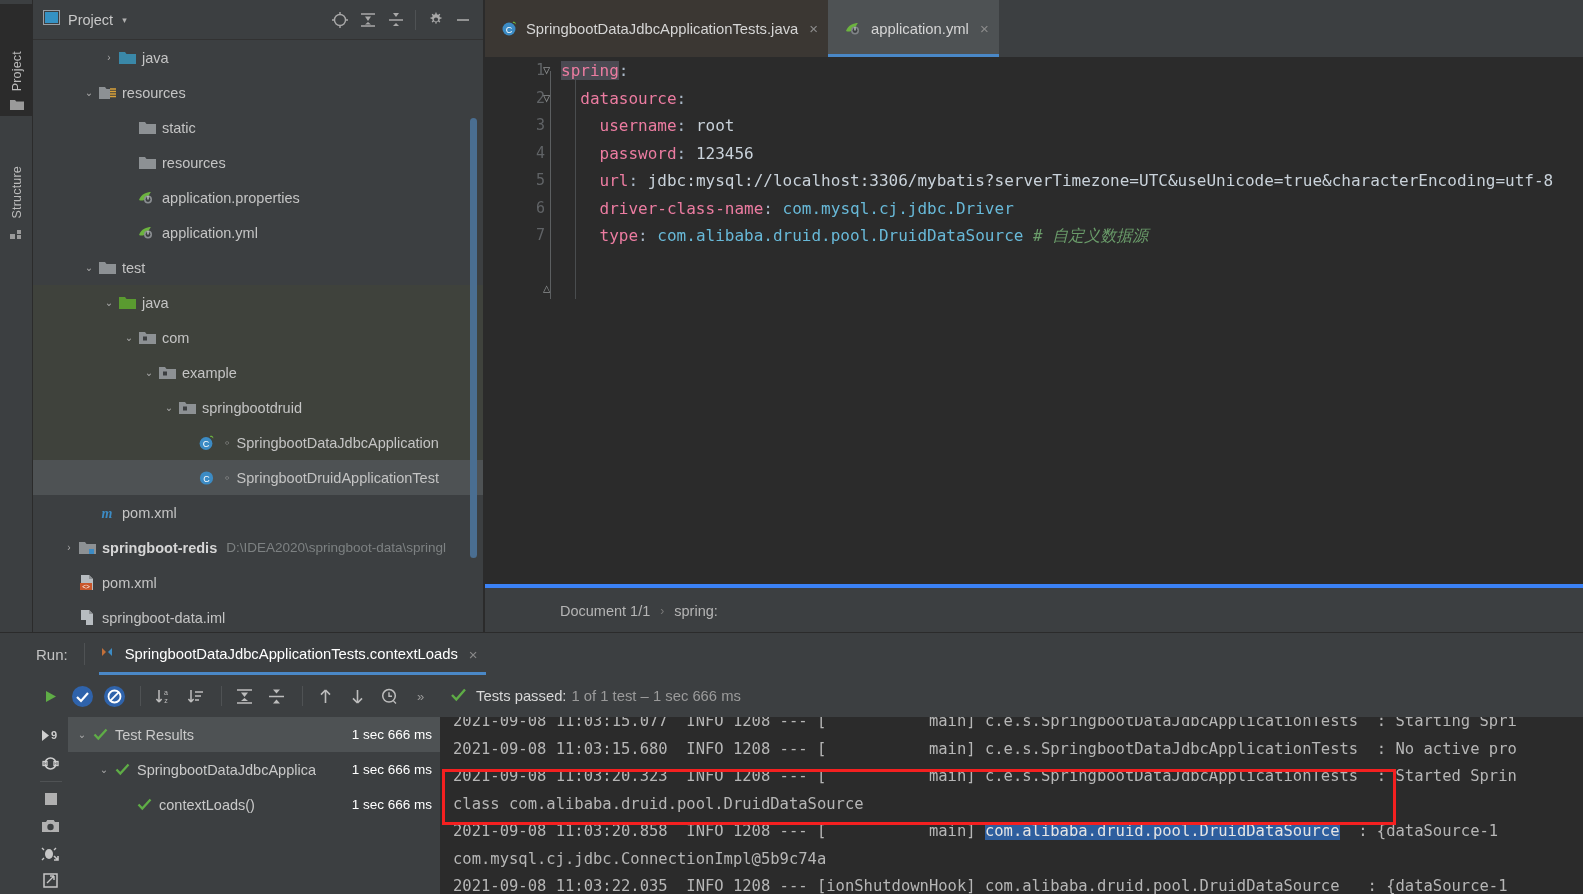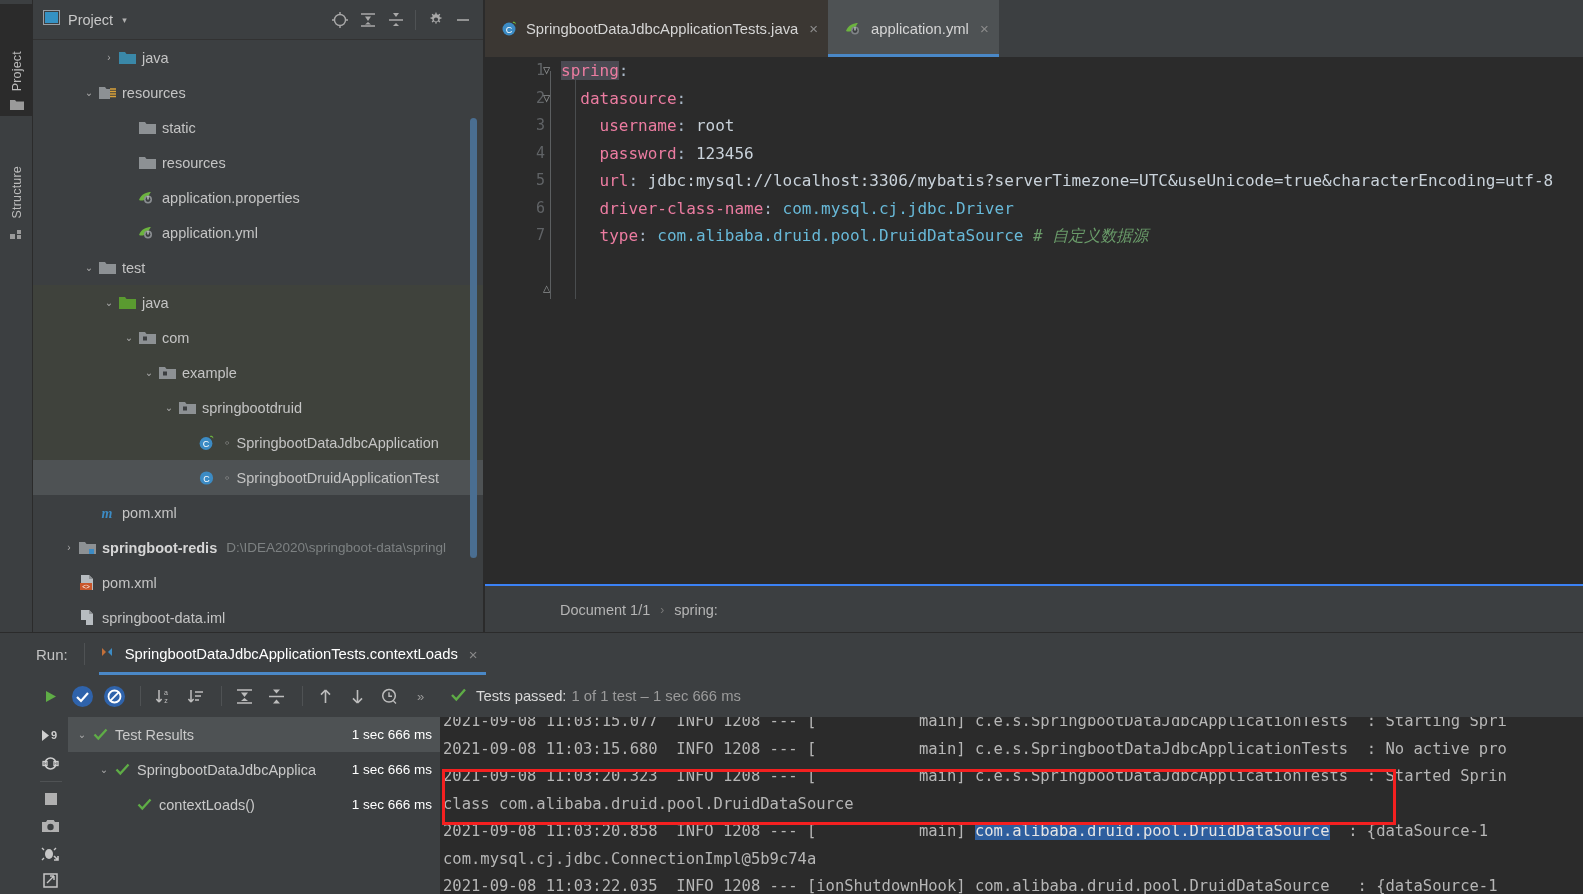--- a/index.html
+++ b/index.html
@@ -113,21 +113,21 @@
   .v{ color:#c9d2da; }
   .cls{ color:#68b9d8; }
   .cmt{ color:#6a9c6a; font-style:italic; }
   .punct{ color:#a9b7c6; }
   .code-indent-1{ position:absolute; left:90px; top:14px; width:1px; height:228px; background:#4a4d4f; }
 
   .breadcrumbbar{
     position:absolute; left:0; right:0; bottom:0; height:49px;
     background:#3c3f41; display:flex; align-items:center;
     padding-left:75px; color:#b5b5b5; font-size:14.5px;
-    border-top:2px solid #3b82f6;
+    border-top:4px solid #3b82f6;
   }
   .bc-sep{ color:#787878; margin:0 10px; font-size:12px; }
 
   
   .runwin{
     position:absolute; left:0; top:633px; right:0; height:261px;
     background:#3c3f41;
   }
   .run-header{
     height:42px; display:flex; align-items:center; padding-left:36px;
@@ -174,21 +174,21 @@
   .ttrow.sel{ background:#4e5254; }
   .tt-time{ margin-left:auto; color:#ffffff; font-size:13.5px; }
   .tt-name{ overflow:hidden; text-overflow:clip; white-space:nowrap; max-width:196px; }
 
   .console{
     position:absolute; left:441px; top:84px; right:0; bottom:0;
     background:#2b2b2b; overflow:hidden;
     font-family:"DejaVu Sans Mono", monospace; font-size:15.5px;
     color:#b6b6b6; white-space:pre;
   }
-  .logline{ height:27.5px; line-height:27.5px; padding-left:2px; }
+  .logline{ height:27.5px; line-height:27.5px; padding-left:12px; }
   .hl-blue{ background:#2e5e9e; color:#e4e4e4; }
   .redbox{
     position:absolute; left:442px; top:769px; width:954px; height:56px;
     border:3px solid #f42020; pointer-events:none;
   }
   .divider-h{ position:absolute; left:0; right:0; top:632px; height:1px; background:#2b2b2b; }
   .divider-run{ position:absolute; left:440px; top:84px; width:1px; bottom:0; background:#2b2b2b; }
 </style>
 </head>
 <body>

